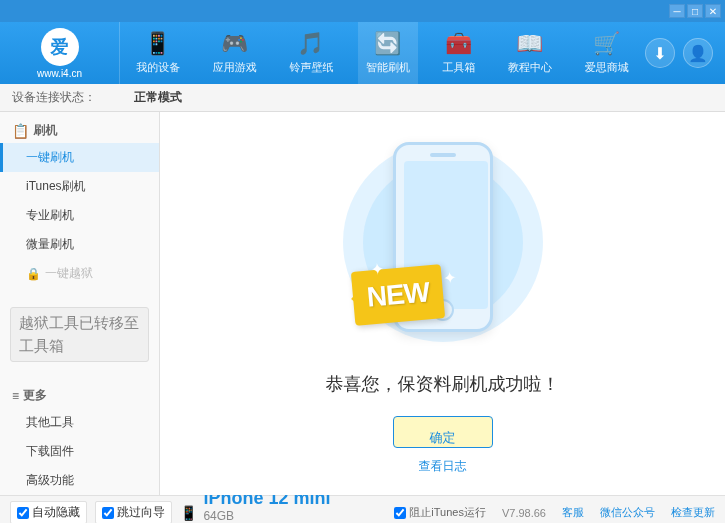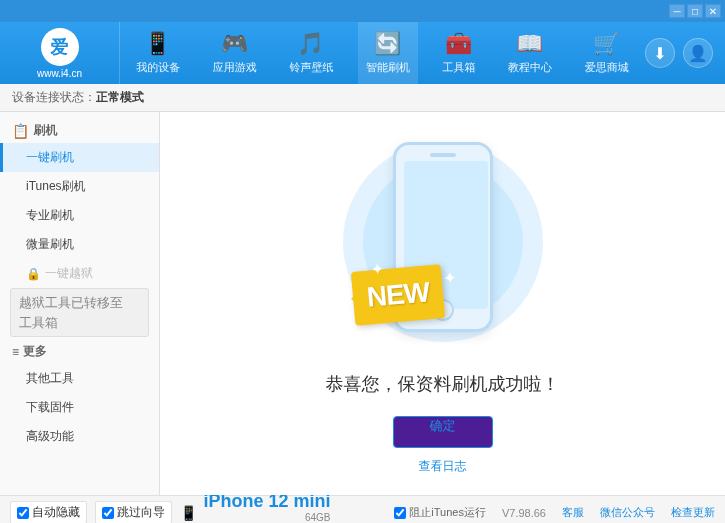--- a/index.html
+++ b/index.html
@@ -98,20 +98,21 @@
     
     .statusbar {
       height: 28px;
       background: #f5f5f5;
       border-bottom: 1px solid #ddd;
       display: flex;
       align-items: center;
       padding: 0 12px;
       font-size: 12px;
       color: #333;
+      gap: 38px;
     }
     .statusbar-label { color: #666; }
     .statusbar-value { color: #404040; font-weight: bold; }
 
     
     .main-layout {
       display: flex;
       height: calc(523px - 22px - 62px - 28px - 28px);
     }
 
@@ -146,26 +147,26 @@
     }
     .sidebar-disabled {
       padding: 6px 14px 6px 26px;
       color: #bbb;
       font-size: 12px;
       display: flex;
       align-items: center;
       gap: 4px;
     }
     .sidebar-notice {
-      margin: 0 10px;
+      margin: 19px 10px;
       background: #f0f0f0;
       border: 1px solid #ddd;
       border-radius: 3px;
       padding: 4px 8px;
-      font-size: 13px;
+      font-size: 15px;
       color: #888;
       line-height: 1.5;
     }
     .sidebar-more-title {
       display: flex;
       align-items: center;
       padding: 6px 12px 4px 12px;
       color: #666;
       font-size: 12px;
       font-weight: bold;
@@ -272,27 +273,27 @@
     
     .success-title {
       font-size: 18px;
       color: #333;
       margin-bottom: 20px;
       font-weight: normal;
     }
     .confirm-btn {
       width: 100px;
       height: 32px;
-      background: #4c1d95;
+      background: #fef9c3;
       border: 1px solid #1b8de0;
       border-radius: 4px;
       color: #1b8de0;
       font-size: 13px;
       cursor: pointer;
-      display: flex; align-items: flex-start; justify-content: center;
+      display: flex; align-items: flex-end; justify-content: center;
       margin-bottom: 10px;
     }
     .re-flash-link {
       color: #1b8de0;
       font-size: 12px;
       cursor: pointer;
     }
 
     
     .bottom-bar {
@@ -309,21 +310,21 @@
       align-items: center;
       gap: 8px;
     }
     .bottom-device {
       display: flex;
       align-items: center;
       gap: 6px;
     }
     .device-icon { font-size: 14px; color: #1b8de0; }
     .device-name { color: #1b8de0; font-weight: bold; font-size: 18px; }
-    .device-info { color: #888; font-size: 10px; text-align: right; }
+    .device-info { color: #888; font-size: 12px; }
     .checkbox-item {
       display: flex;
       align-items: center;
       gap: 3px;
       font-size: 12px;
       color: #333;
       border: 1px solid #e0e0e0;
       padding: 2px 6px;
       border-radius: 2px;
       background: #fff;

